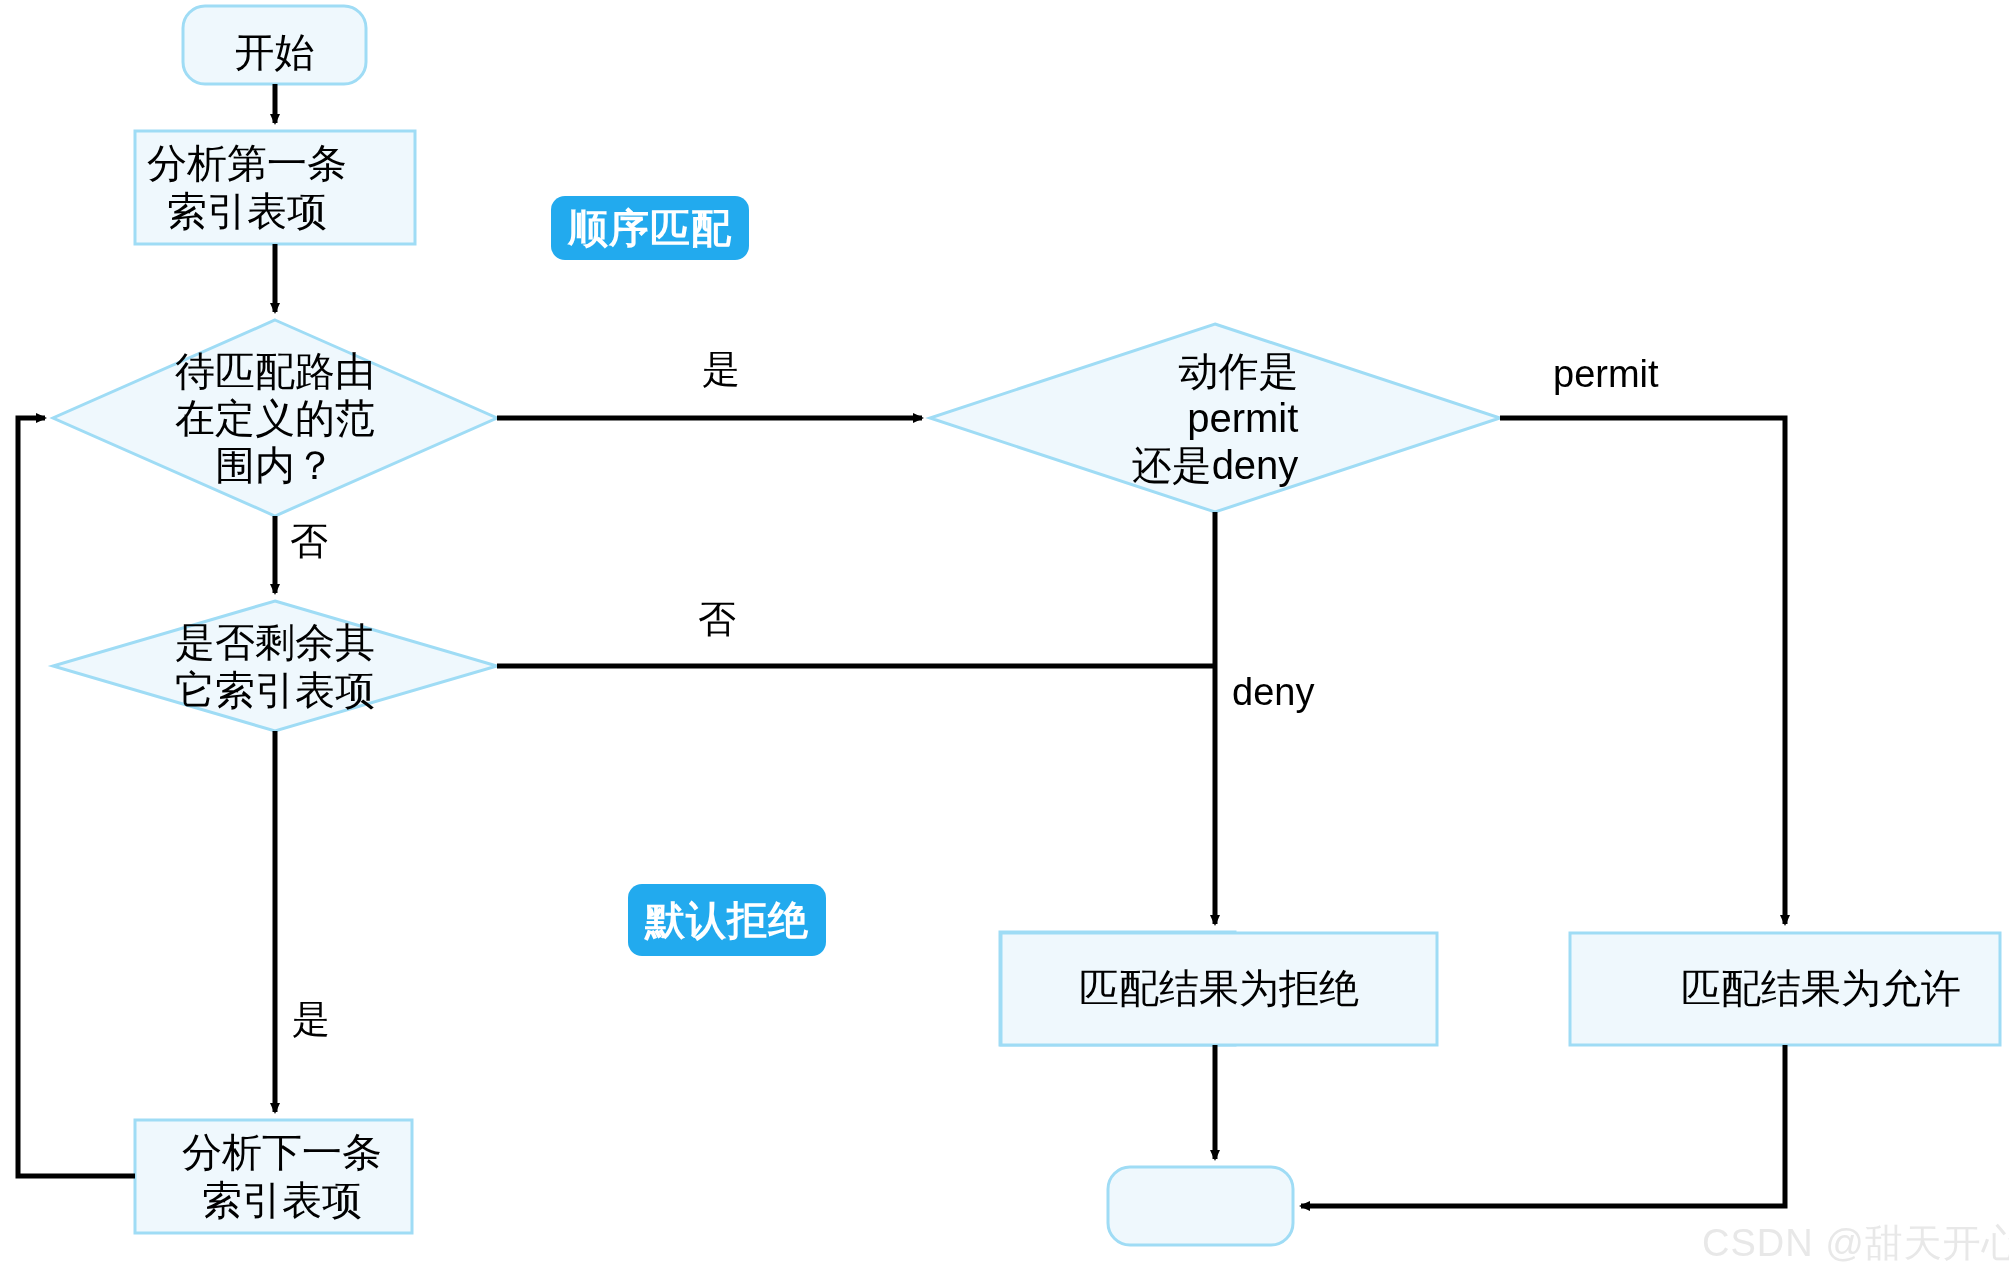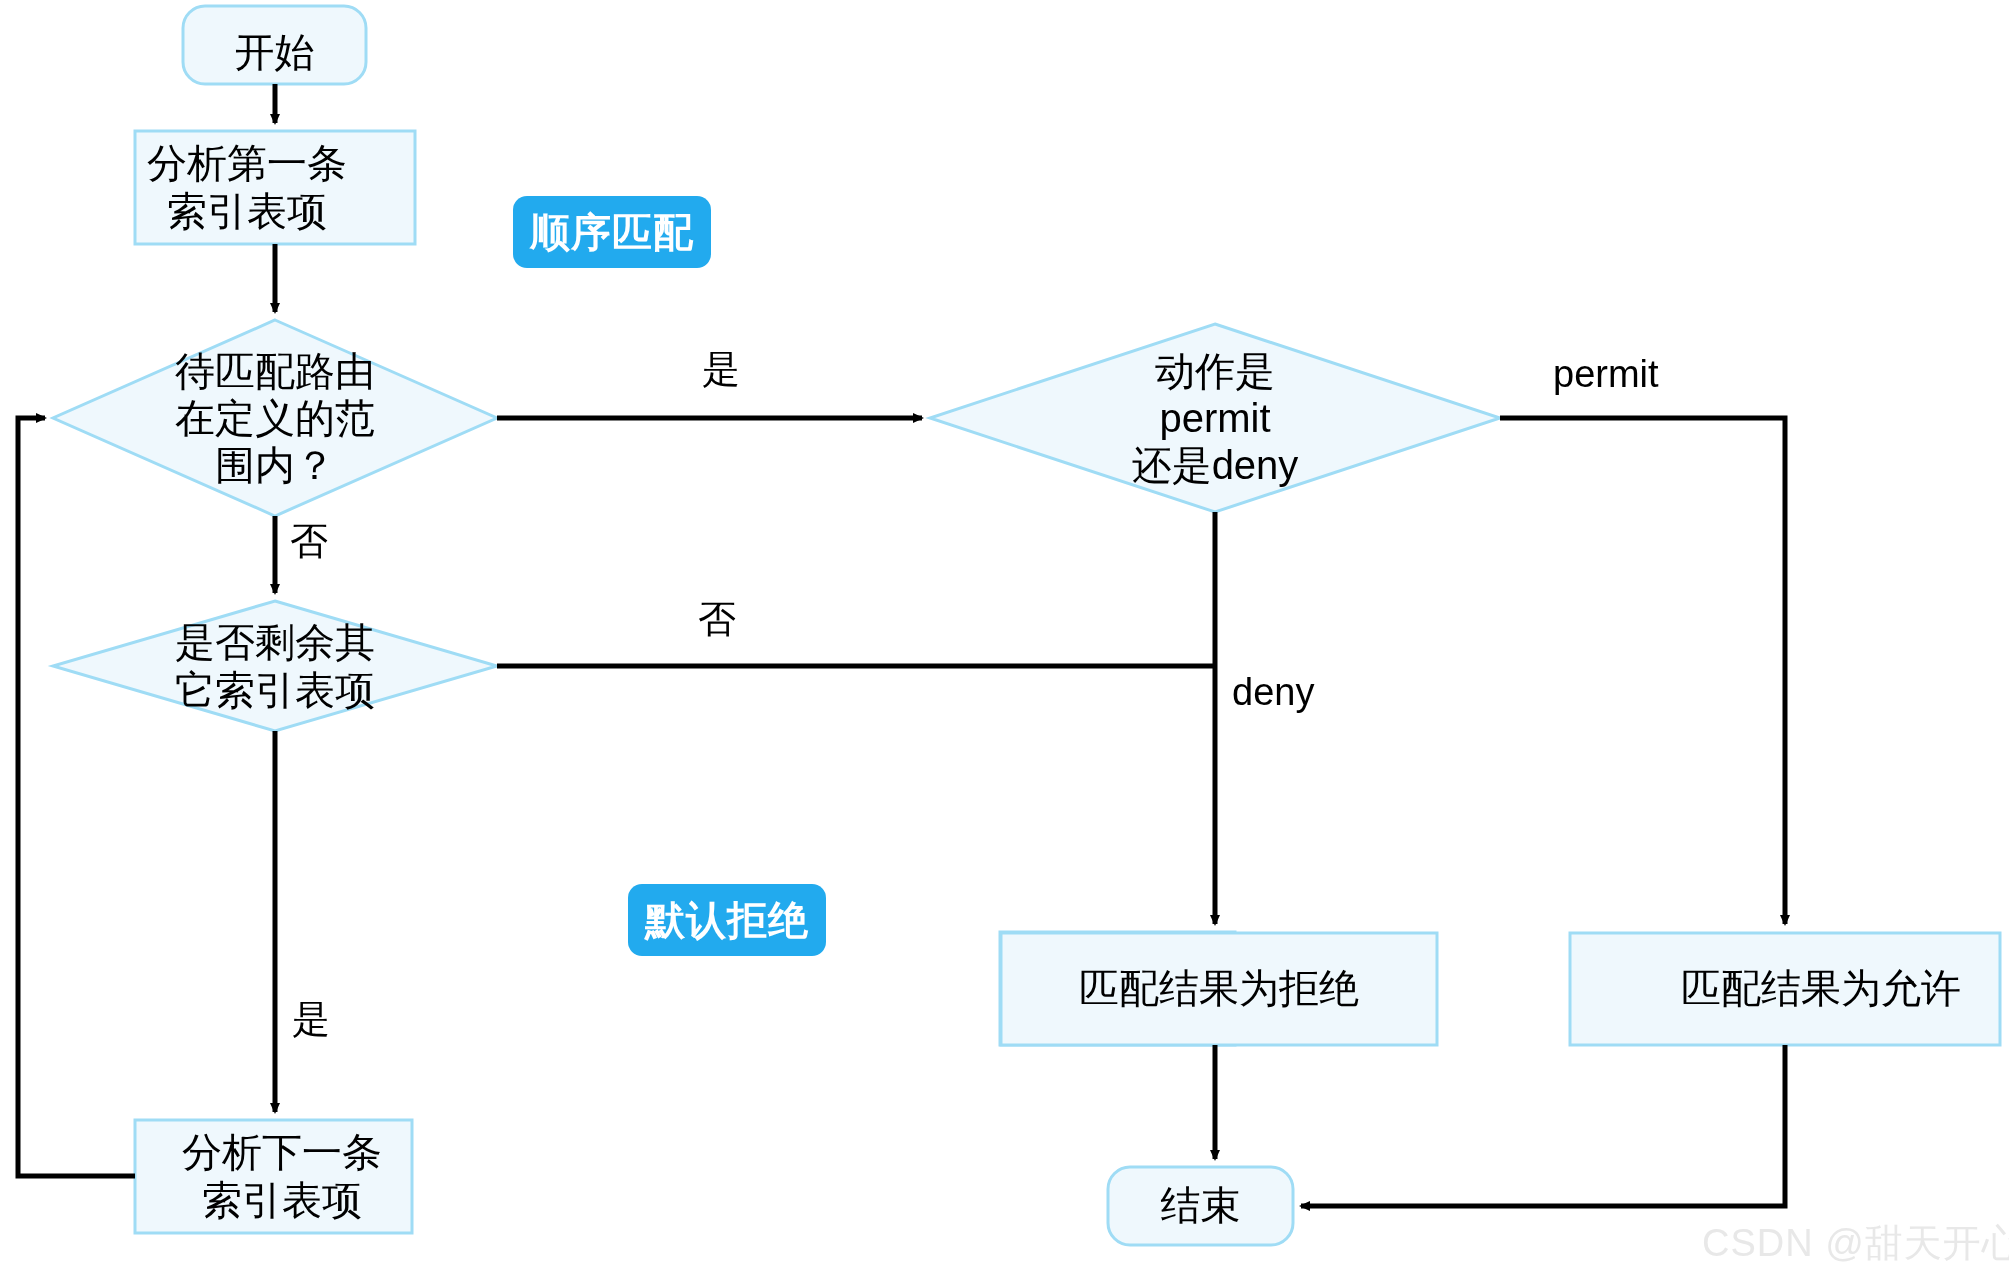--- a/index.html
+++ b/index.html
@@ -142,48 +142,47 @@
 
   <div class="node-label" style="left:183px; top:6px; width:183px; height:78px;margin-top:8px;">开始</div>
 
   <div class="node-label" style="left:135px; top:131px; width:224px; height:113px;">分析第一条
 索引表项</div>
 
   <div class="node-label" style="left:155px; top:341px; width:240px; height:155px;">待匹配路由
 在定义的范
 围内？</div>
 
-  <div class="node-label" style="left:1055px; top:341px; width:320px; height:155px;">动作是
+  <div class="node-label" style="left:1055px; top:341px; width:320px; height:155px;text-align:right;">动作是
 permit
 还是deny</div>
 
   <div class="node-label" style="left:155px; top:613px; width:240px; height:107px;">是否剩余其
 它索引表项</div>
 
   <div class="node-label" style="left:135px; top:1120px; width:294px; height:113px;">分析下一条
 索引表项</div>
 
   <div class="node-label" style="left:1001px; top:933px; width:436px; height:112px;">匹配结果为拒绝</div>
 
   <div class="node-label" style="left:1570px; top:933px; width:430px; height:112px;padding-left:36px;">匹配结果为允许</div>
 
-  <div class="node-label" style="left:1108px; top:1167px; width:185px; height:78px;">结束</div>
 
   <div class="edge-label" style="left:702px; top:350px;">是</div>
 
   <div class="edge-label" style="left:290px; top:522px;">否</div>
 
   <div class="edge-label" style="left:1553px; top:355px;">permit</div>
 
   <div class="edge-label" style="left:1232px; top:673px;">deny</div>
 
   <div class="edge-label" style="left:698px; top:600px;">否</div>
 
   <div class="edge-label" style="left:292px; top:1000px;">是</div>
 
-  <div class="badge" style="left:513px; top:196px; width:198px; height:72px;">顺序匹配</div>
+  <div class="badge" style="left:551px; top:196px; width:198px; height:64px;">顺序匹配</div>
 
 
   <div class="badge" style="left:628px; top:884px; width:198px; height:72px;font-family:Liberation Serif, serif;">默认拒绝</div>
 
   <div class="watermark" style="left:1702px; top:1218px;">CSDN @甜天开心</div>
 
 </div>
 
 </body></html>

